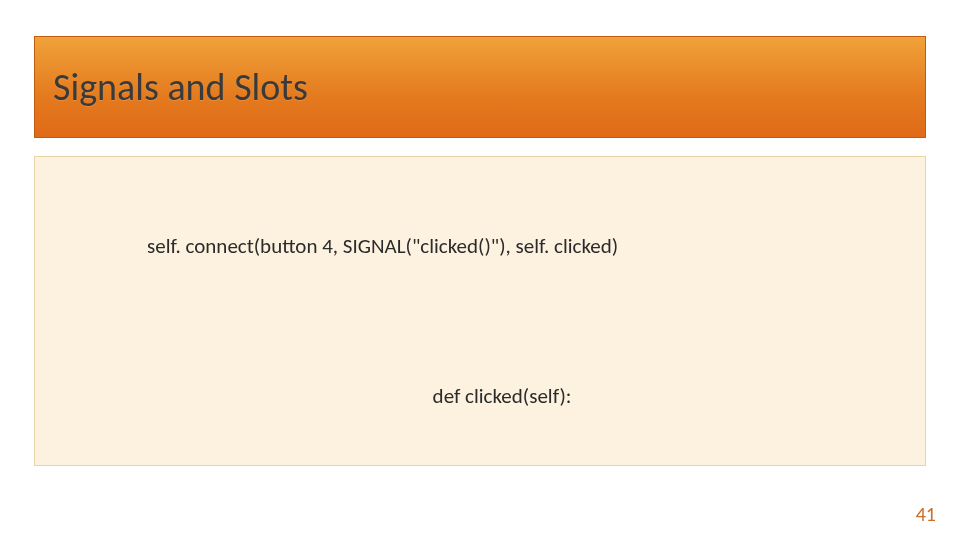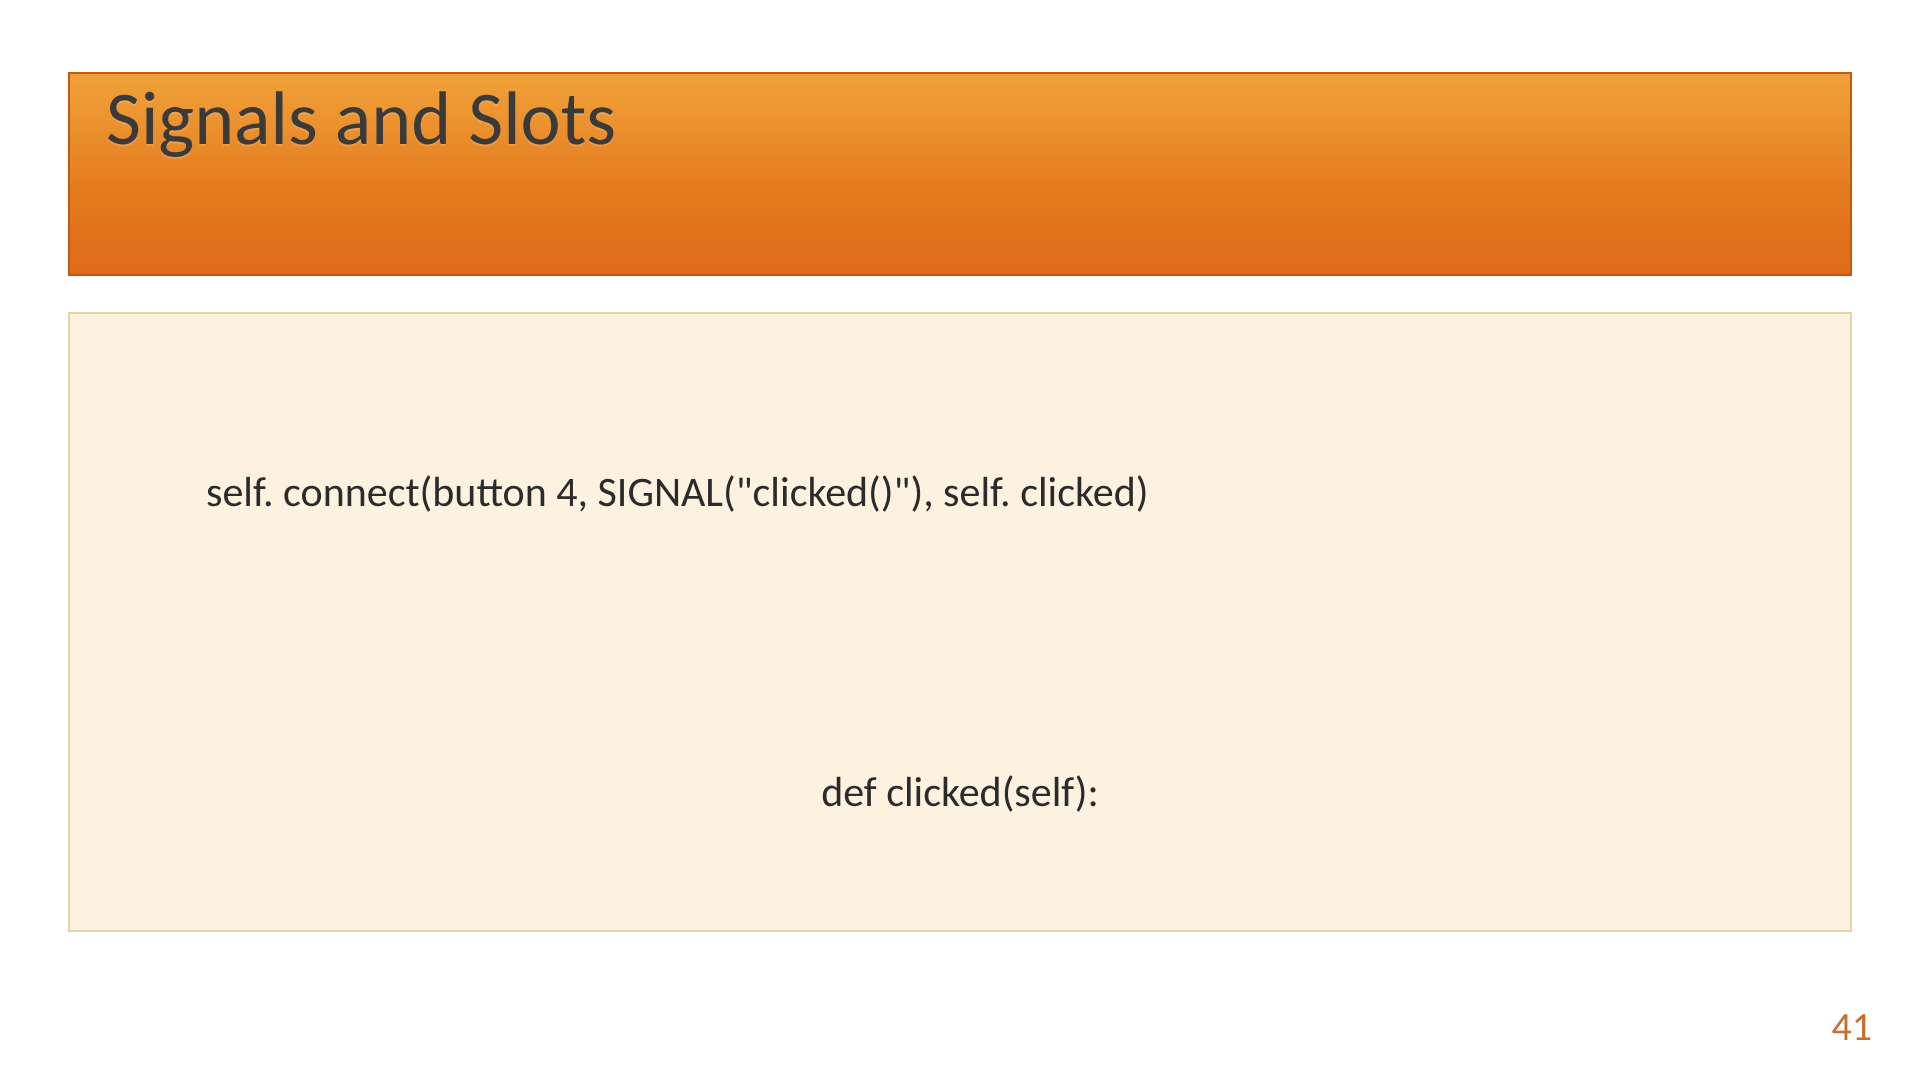--- a/index.html
+++ b/index.html
@@ -12,20 +12,21 @@
   }
   .title-bar {
     position: absolute;
     left: 34px;
     top: 36px;
     width: 892px;
     height: 102px;
     background: linear-gradient(to bottom, #f0a23a 0%, #e47a1e 60%, #e06a18 100%);
     border: 1px solid #c25a10;
     display: flex;
+    align-items: center;
     padding-left: 18px;
   }
   .title-text {
     font-size: 38px;
     color: #3a3a3a;
     font-weight: 400;
     text-shadow: 0 1px 0 rgba(255,255,255,0.15);
   }
   .body-box {
     position: absolute;
@@ -38,20 +39,21 @@
     padding: 22px 26px 18px 26px;
     font-size: 21px;
     color: #2b2b2b;
     line-height: 1.28;
   }
   .code-block {
     font-family: Calibri, "Segoe UI", Arial, sans-serif;
     font-size: 21px;
     white-space: pre;
     margin-bottom: 16px;
+    margin-left: 44px;
   }
   .code-indent-1 { padding-left: 42px; }
   .def-block .line0 { padding-left: 0; text-align: center; }
   .page-number {
     position: absolute;
     right: 24px;
     bottom: 14px;
     font-size: 20px;
     color: #c96f2d;
   }

